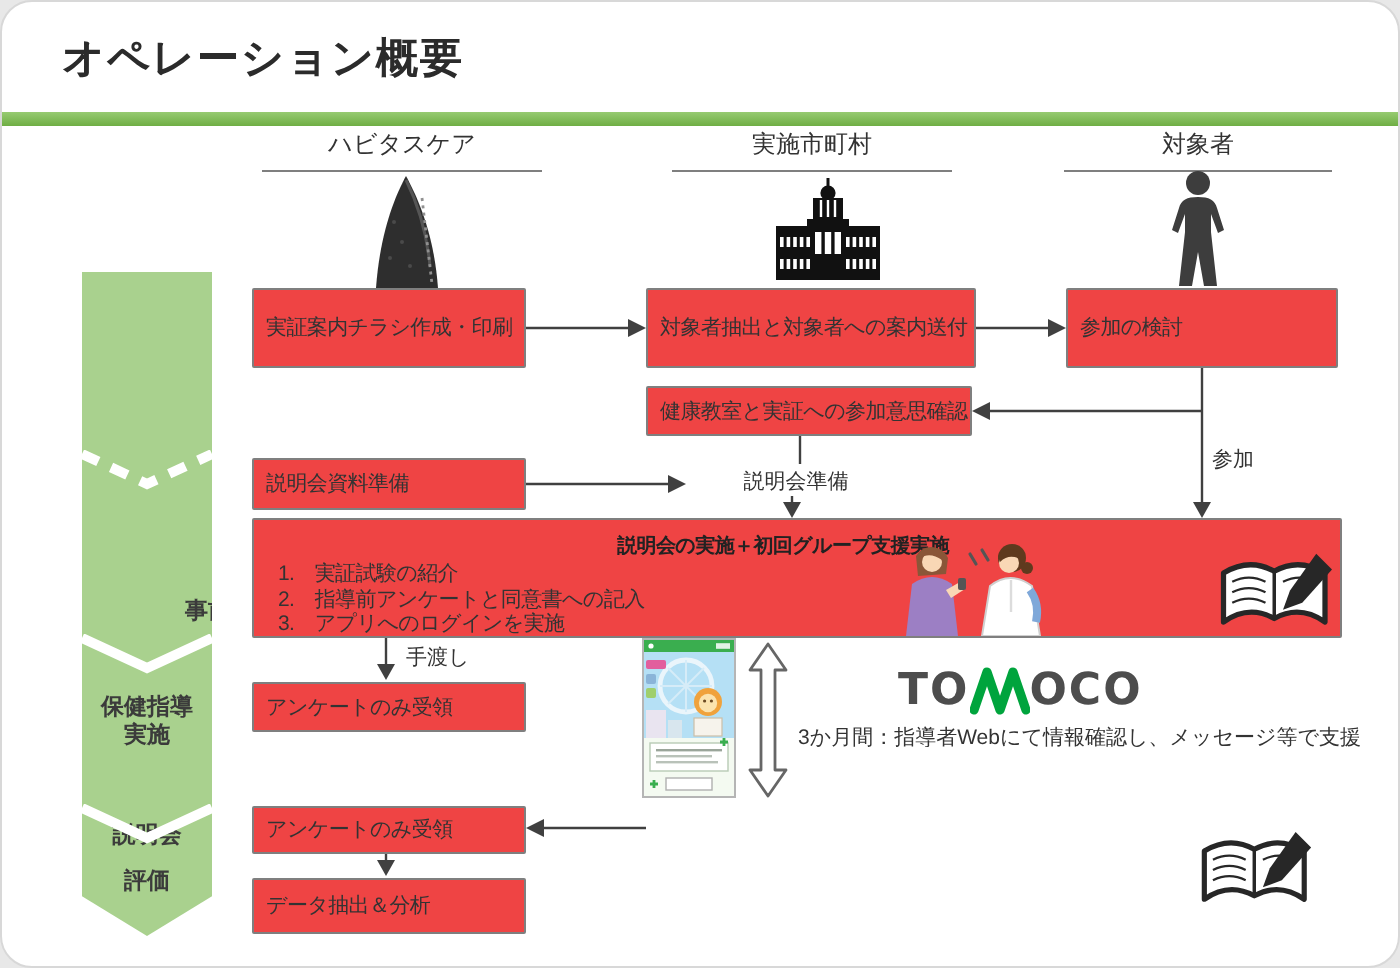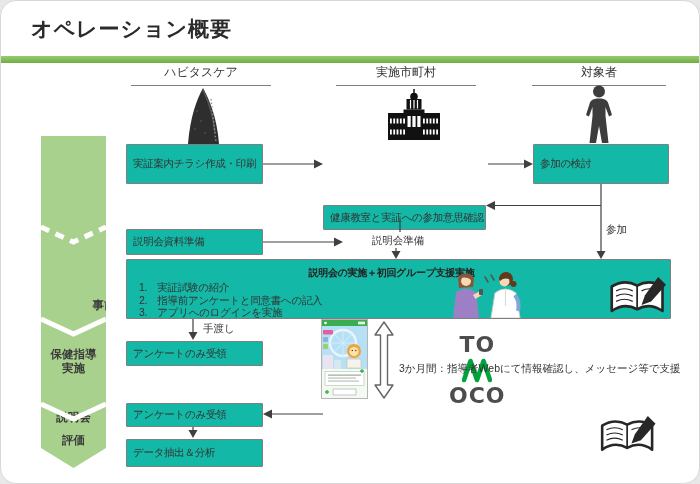--- a/index.html
+++ b/index.html
@@ -16,32 +16,32 @@
   .col-label { top:63px; width:120px; text-align:center; font-size:12px; color:#333; }
   .col-underline { top:84px; height:1px; background:#7f7f7f; }
   
   #phase-col { left:40px; top:135px; width:65px; height:332px; background:#a9d18e;
     clip-path:polygon(0 0,100% 0,100% 94%,50% 100%,0 94%); }
   .phase-label { position:absolute; left:0; width:65px; text-align:center;
     font-size:11.5px; font-weight:bold; color:#3b3b3b; }
   .phase-label.wrap { left:7px; width:51px; word-break:break-all; line-height:14px; }
   .divider { position:absolute; left:0; width:65px; height:20px; }
   
-  .box { position:absolute; background:#14b8a6; border:1px solid #7f7f7f; border-radius:1px;
+  .box { position:absolute; background:#ef4444; border:1px solid #7f7f7f; border-radius:1px;
     display:flex; align-items:center; padding-left:6px; font-size:10.5px; color:#333;
     white-space:nowrap; letter-spacing:-0.3px; z-index:2; }
   #box-session { padding:0; display:block; }
   #session-header { position:absolute; left:150px; right:164px; top:6px; text-align:center;
     font-weight:bold; font-size:10px; color:#222; white-space:nowrap; }
   #session-list { position:absolute; left:12px; top:21px; font-size:10.5px; line-height:12.5px; }
   .float-label { position:absolute; font-size:10.5px; color:#333; z-index:4; white-space:nowrap; }
   #connectors { left:0; top:0; width:700px; height:484px; z-index:3; pointer-events:none; }
   .icon-wrap { z-index:2; }
   
-  #tomoco { left:448px; top:331px; display:flex; align-items:center; z-index:2;flex-direction:column; }
+  #tomoco { left:448px; top:331px; display:flex; align-items:flex-end; z-index:2; }
   #tomoco .ltr { font-size:22px; font-weight:bold; color:#4d4d4d; letter-spacing:1px;
     font-family:"DejaVu Sans",sans-serif; }
 </style>
 </head>
 <body>
 
 <div id="canvas">
 
   <div id="page-title" class="abs">オペレーション概要</div>
   <div id="title-bar" class="abs"></div>
@@ -102,24 +102,27 @@
       <polyline points="0,2 32.5,17 65,2" fill="none" stroke="#fff" stroke-width="5"></polyline>
     </svg>
     <svg class="divider" style="top:266px;" viewBox="0 0 65 20">
       <polyline points="0,2 32.5,17 65,2" fill="none" stroke="#fff" stroke-width="5"></polyline>
     </svg>
   </div>
 
   <div class="box" style="left:125px; top:143px; width:137px; height:40px;">
     <span>実証案内チラシ作成・印刷</span>
     </div>
+  <div class="box" style="left:322px; top:143px; width:165px; height:40px;">
+    <span>対象者抽出と対象者への案内送付</span>
+    </div>
   <div class="box" style="left:532px; top:143px; width:136px; height:40px;">
     <span>参加の検討</span>
     </div>
-  <div class="box" style="left:322px; top:192px; width:163px; height:25px;margin-top:12px;">
+  <div class="box" style="left:322px; top:192px; width:163px; height:25px;">
     <span>健康教室と実証への参加意思確認</span>
     </div>
   <div class="box" style="left:125px; top:228px; width:137px; height:26px;text-align:center;">
     <span>説明会資料準備</span>
     </div>
 
   <div class="box" id="box-session" style="left:125px; top:258px; width:545px; height:60px;">
     <div id="session-header">説明会の実施＋初回グループ支援実施</div>
     <div id="session-list">
       <div>1.　実証試験の紹介</div>

